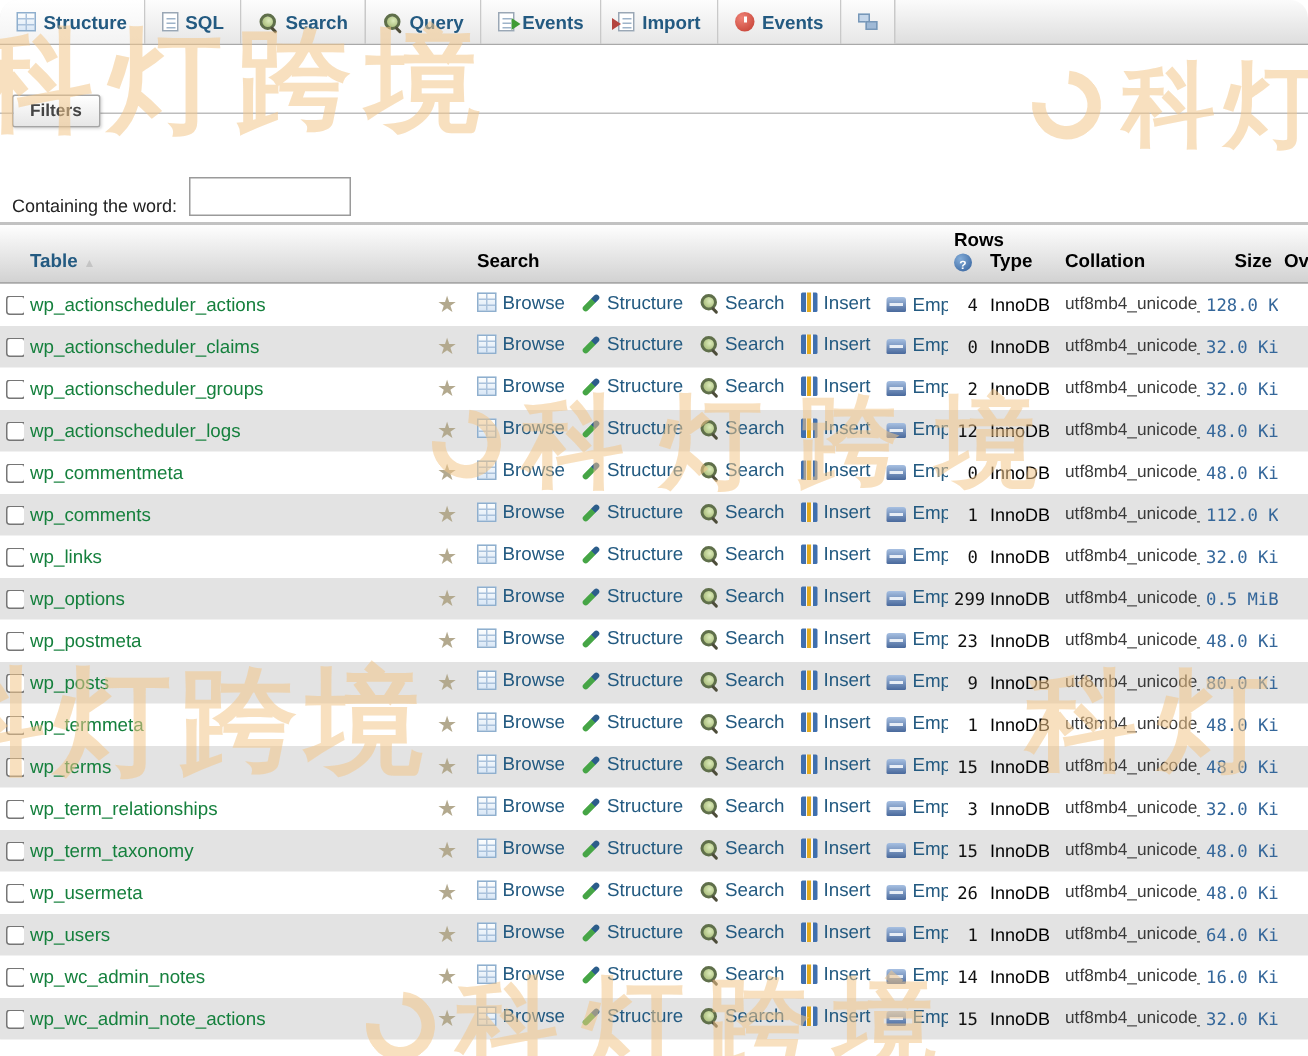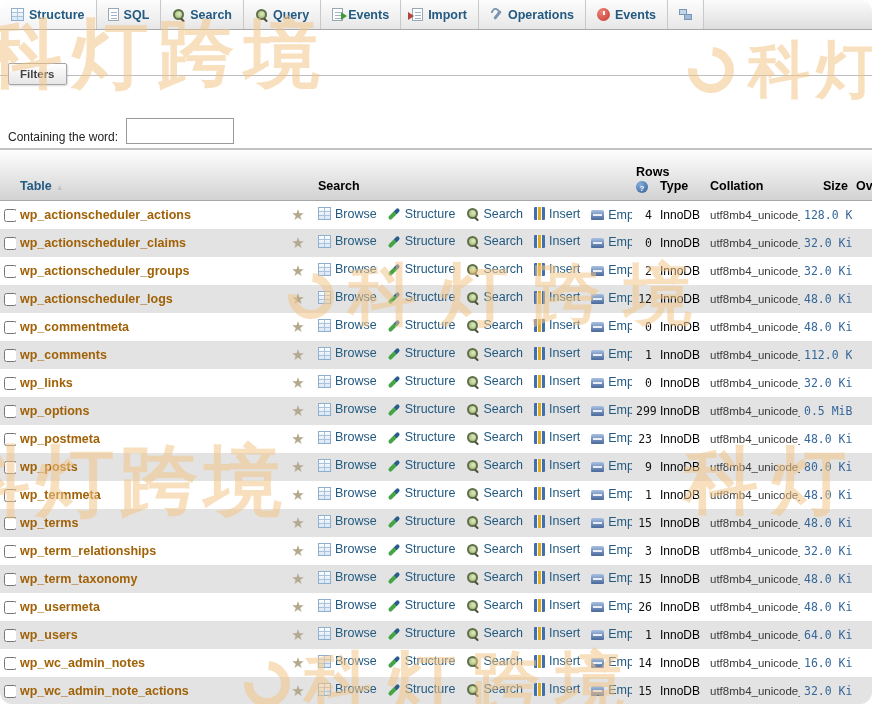--- a/index.html
+++ b/index.html
@@ -55,34 +55,34 @@
     color:#444; background:linear-gradient(#ffffff,#e6e6e6); border:1px solid #a5a5a5; border-radius:2px;
     box-shadow:1px 1px 2px rgba(0,0,0,.15); z-index:2; }
   .contain-row { position:absolute; top:118px; left:8px; font-size:12px; color:#222; display:flex; align-items:flex-end; gap:8px; }
   .contain-row input { width:108px; height:26px; border:1px solid #9a9a9a; background:#fff; font-size:12px; padding:0 4px; }
 
   
   .grid-wrap { position:absolute; top:148px; left:0; width:910px; }
   table { border-collapse:collapse; table-layout:fixed; width:910px; }
   col.w-check{width:16px} col.w-name{width:266px} col.w-star{width:32px} col.w-action{width:318px}
   col.w-rows{width:24px} col.w-type{width:50px} col.w-coll{width:94px} col.w-size{width:52px} col.w-over{width:58px}
-  thead th { height:33px; vertical-align:bottom; padding:16px 4px 7px 4px; text-align:left; font-size:12.5px; color:#000;
+  thead th { height:33px; vertical-align:bottom; padding:4px 4px 7px 4px; text-align:left; font-size:12.5px; color:#000;
     background:linear-gradient(#fefefe,#d2d2d2); border-top:2px solid #c2c2c2; border-bottom:1px solid #a8a8a8; }
   th .th-table { color:#235a81; cursor:pointer; text-decoration:none; font-weight:bold; }
   .sort-arrow { font-size:8px; color:#c4c4c4; margin-left:4px; }
   .rows-head { display:flex; flex-direction:column; align-items:flex-start; gap:3px; line-height:12px; }
   .help-dot { display:inline-block; width:12px; height:12px; border-radius:50%; text-align:center;
     background:radial-gradient(circle at 35% 30%,#84add9,#2f5d99); cursor:pointer; }
   .help-dot::after { content:"?"; color:#fff; font-size:8px; font-weight:bold; line-height:12px; }
   tbody tr { height:28px; }
   tbody tr.even { background:#ffffff; }
   tbody tr.odd  { background:#e3e3e3; }
   td { padding:0 4px; font-size:12.5px; white-space:nowrap; overflow:hidden; }
   .c-check { text-align:center; } .c-check input { vertical-align:middle; }
-  .c-name a { color:#a16207; font-weight:bold; text-decoration:none;margin-top:46px; }
+  .c-name a { color:#15803d; font-weight:normal; text-decoration:none;margin-top:46px; }
   .c-star { text-align:center; }
   .star { cursor:pointer; }
   .star::before { content:"★"; color:#b3a98e; font-size:15px; }
   .c-action a.act { color:#235a81; text-decoration:none; margin-right:11px; white-space:nowrap; display:inline-flex;
     align-items:center; gap:4px; }
   .c-rows { text-align:right; font-family:"DejaVu Sans Mono", monospace; font-size:11.5px; color:#111; }
   .c-type { font-size:12px; color:#000; }
   .c-coll { font-size:11.5px; color:#3a3a3a; }
   .c-size { text-align:right; font-family:"DejaVu Sans Mono", monospace; font-size:11.5px; color:#35679a; }
 
@@ -120,24 +120,20 @@
         <span class="ic ic-mag"></span>
         <span>Query</span>
       </div>
       <div class="tab">
         <span class="ic ic-page ic-export"></span>
         <span>Events</span>
       </div>
       <div class="tab">
         <span class="ic ic-page ic-import"></span>
         <span>Import</span>
-      </div>
-      <div class="tab">
-        <span class="ic ic-wrench"></span>
-        <span>Operations</span>
       </div>
       <div class="tab">
         <span class="ic ic-clock"></span>
         <span>Events</span>
       </div>
       <div class="tab">
         <span class="ic ic-designer"></span>
       </div>
     </div>
 

